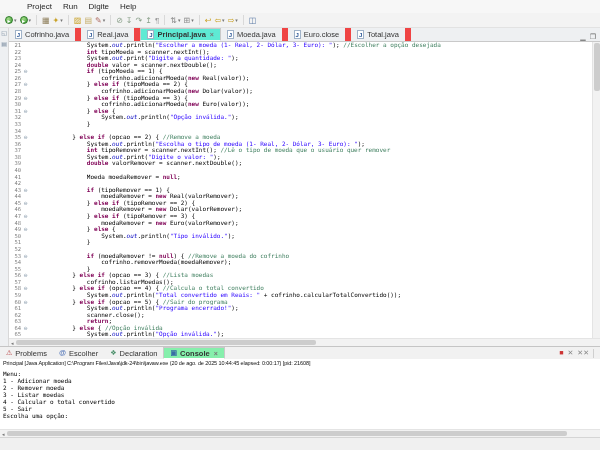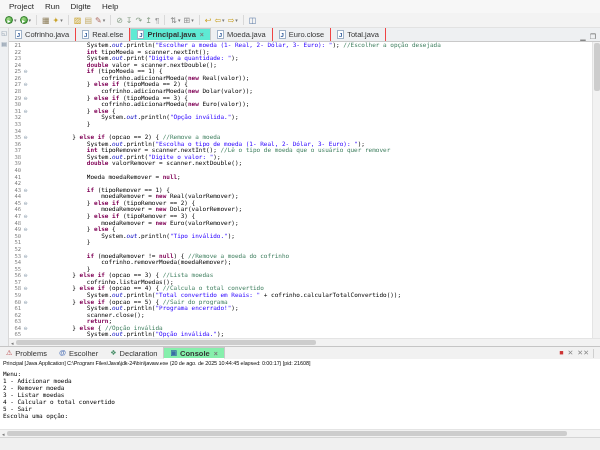--- a/index.html
+++ b/index.html
@@ -2,21 +2,21 @@
 <html><head>
 <meta charset="utf-8">
 <style>
   *{box-sizing:border-box;margin:0;padding:0}
   html,body{width:600px;height:450px;overflow:hidden;background:#ececec;
     font-family:"Liberation Sans",sans-serif;-webkit-font-smoothing:antialiased}
   .app{width:600px;height:450px;display:flex;flex-direction:column;background:#f4f4f4}
 
   
   .menubar{height:13px;flex:0 0 13px;display:flex;align-items:center;gap:11px;
-    padding-left:9px;background:#f7f7f7;font-size:8px;color:#1e1e1e}
+    padding-left:27px;background:#f7f7f7;font-size:8px;color:#1e1e1e}
   .menu-item{cursor:default}
 
   
   .toolbar{height:15px;flex:0 0 15px;display:flex;align-items:center;gap:1px;
     padding:0 4px;background:#f3f3f3;border-bottom:1px solid #e2e2e2}
   .tbtn{height:13px;display:flex;align-items:center;padding:0 1px}
   .icon-run{width:8px;height:8px;border-radius:50%;
     background:radial-gradient(circle at 35% 30%,#a5dd8a,#3d9a35);
     color:#fff;font-size:6px;line-height:8px;text-align:center;border:1px solid #2f7d29}
   .tglyph{font-size:8px;line-height:13px}
@@ -28,21 +28,21 @@
   .leftstrip{flex:0 0 9px;background:#eef0f2;border-right:1px solid #d8d8d8;
     display:flex;flex-direction:column;align-items:center;padding-top:2px;gap:4px}
   .mini-ic{width:7px;height:7px;font-size:6px;line-height:7px;color:#6b7f95;text-align:center}
   .editorcol{flex:1;display:flex;flex-direction:column;min-width:0}
 
   
   .tabbar{height:14px;flex:0 0 14px;display:flex;align-items:flex-end;
     background:#eef0f2;border-bottom:1px solid #c9c9c9}
   .tabs{display:flex;align-items:flex-end;flex:1;min-width:0}
   .tab{height:13px;display:flex;align-items:center;gap:3px;padding:0 6px;
-    font-size:7.5px;color:#333;background:#eef0f2;border-right:1px solid #ef4444;white-space:nowrap}
+    font-size:7.5px;color:#333;background:#eef0f2;border-right:6px solid #ef4444;white-space:nowrap}
   .tab.active{background:#5eead4;border:1px solid #c9c9c9;border-bottom:1px solid #fff;font-weight:bold}
   .jicon{width:7px;height:9px;background:#fff;border:1px solid #9fb2c8;font-size:6px;
     line-height:8px;text-align:center;color:#2b5797;font-weight:bold}
   .tab-close{font-size:7px;color:#777;margin-left:1px}
   .winctl{display:flex;align-items:center;gap:4px;padding:0 4px;font-size:7px;color:#666}
 
   
   .codearea{flex:0 0 296px;height:296px;background:#fff;position:relative;overflow:hidden}
   .cl{height:6.58px;line-height:6.58px;display:flex;white-space:pre;overflow:hidden}
   .ln{flex:0 0 13px;text-align:right;padding-right:1px;color:#808080;
@@ -171,21 +171,21 @@
 
     <div class="editorcol">
       <div class="tabbar">
         <div class="tabs" id="tabs">
             <div class="tab">
               <span class="jicon">J</span>
               <span>Cofrinho.java</span>
             </div>
             <div class="tab">
               <span class="jicon">J</span>
-              <span>Real.else</span>
+              <span>Real.java</span>
             </div>
             <div class="tab active">
               <span class="jicon">J</span>
               <span>Principal.java</span>
               <span class="tab-close">×</span>
             </div>
             <div class="tab">
               <span class="jicon">J</span>
               <span>Moeda.java</span>
             </div>

